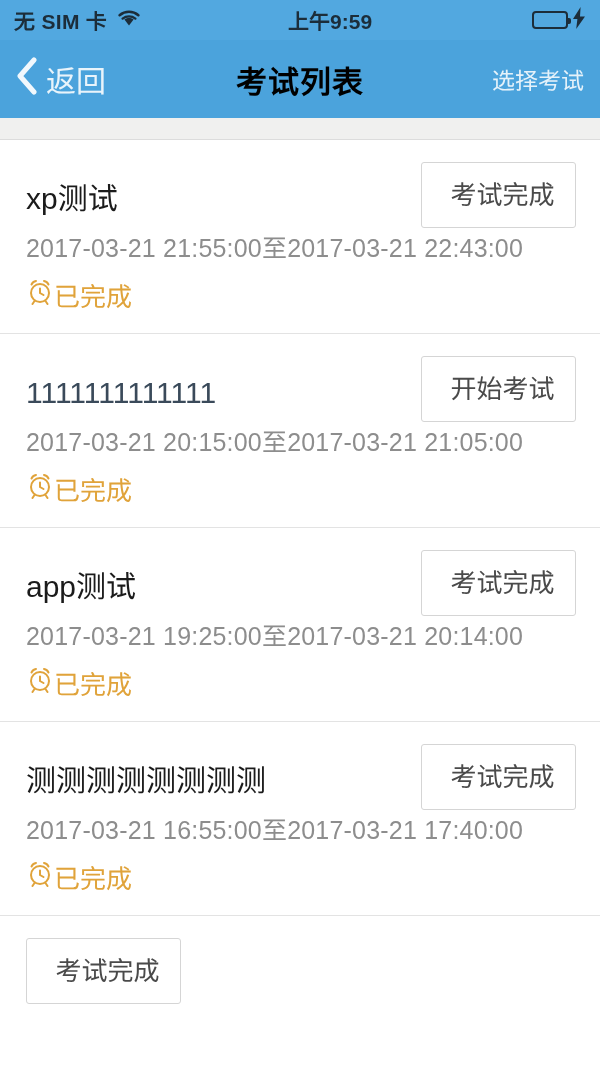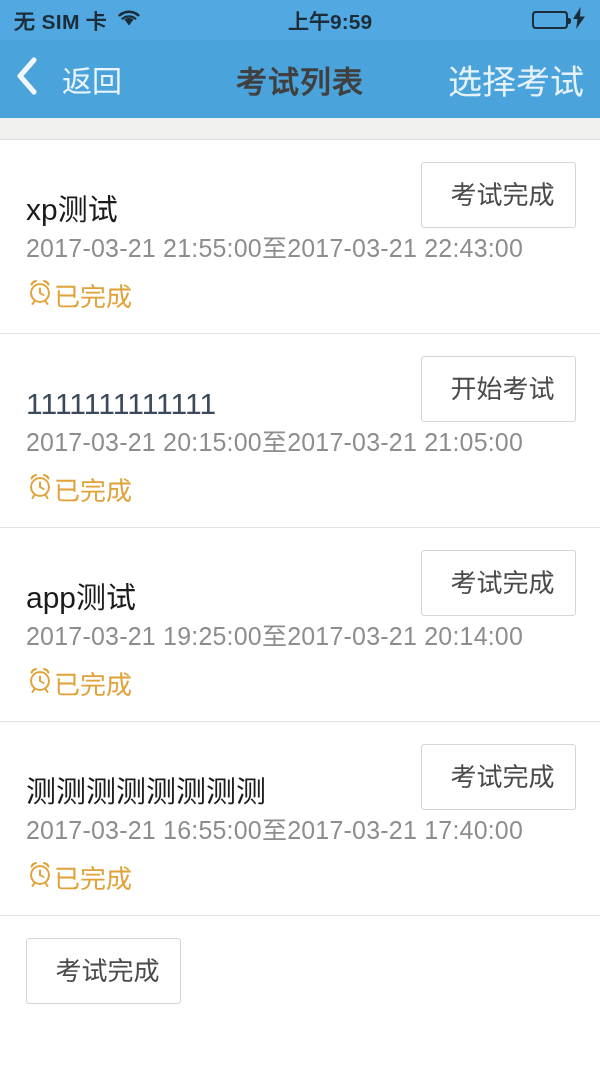--- a/index.html
+++ b/index.html
@@ -86,41 +86,41 @@
     height: 78px;
     background: #4ba3dc;
     display: flex;
     align-items: center;
     position: relative;
     padding: 0 16px;
   }
   .nav-back {
     display: flex;
     align-items: center;
-    gap: 24px;
+    gap: 8px;
     color: rgba(255,255,255,.88);
     font-size: 30px;
     cursor: pointer;
     z-index: 2;
   }
   .chev { display: block; }
   .nav-title {
     position: absolute;
     left: 0; right: 0;
     text-align: center;
-    color: #404040;
+    color: #000000;
     font-size: 31px;
     font-weight: bold;
     letter-spacing: 1px;
     pointer-events: none;
   }
   .nav-action {
     margin-left: auto;
     color: rgba(255,255,255,.86);
-    font-size: 34px;
+    font-size: 23px;
     cursor: pointer;
     z-index: 2;
   }
 
   
   .top-gap {
     height: 22px;
     background: #f0f0ef;
     border-bottom: 1px solid #dcdcdc;
   }
@@ -131,21 +131,21 @@
   }
   .exam-row {
     position: relative;
     background: #ffffff;
     padding: 22px 24px 20px 26px;
     border-bottom: 1px solid #e3e3e3;
     min-height: 175px;
   }
   .row-head {
     display: flex;
-    align-items: flex-end;
+    align-items: center;
     justify-content: space-between;
     gap: 28px;
   }
   .exam-title {
     font-size: 30px;
     color: #1b1b1b;
     line-height: 1.25;
     padding-top: 8px;
     word-break: break-all;
     flex: 1;

